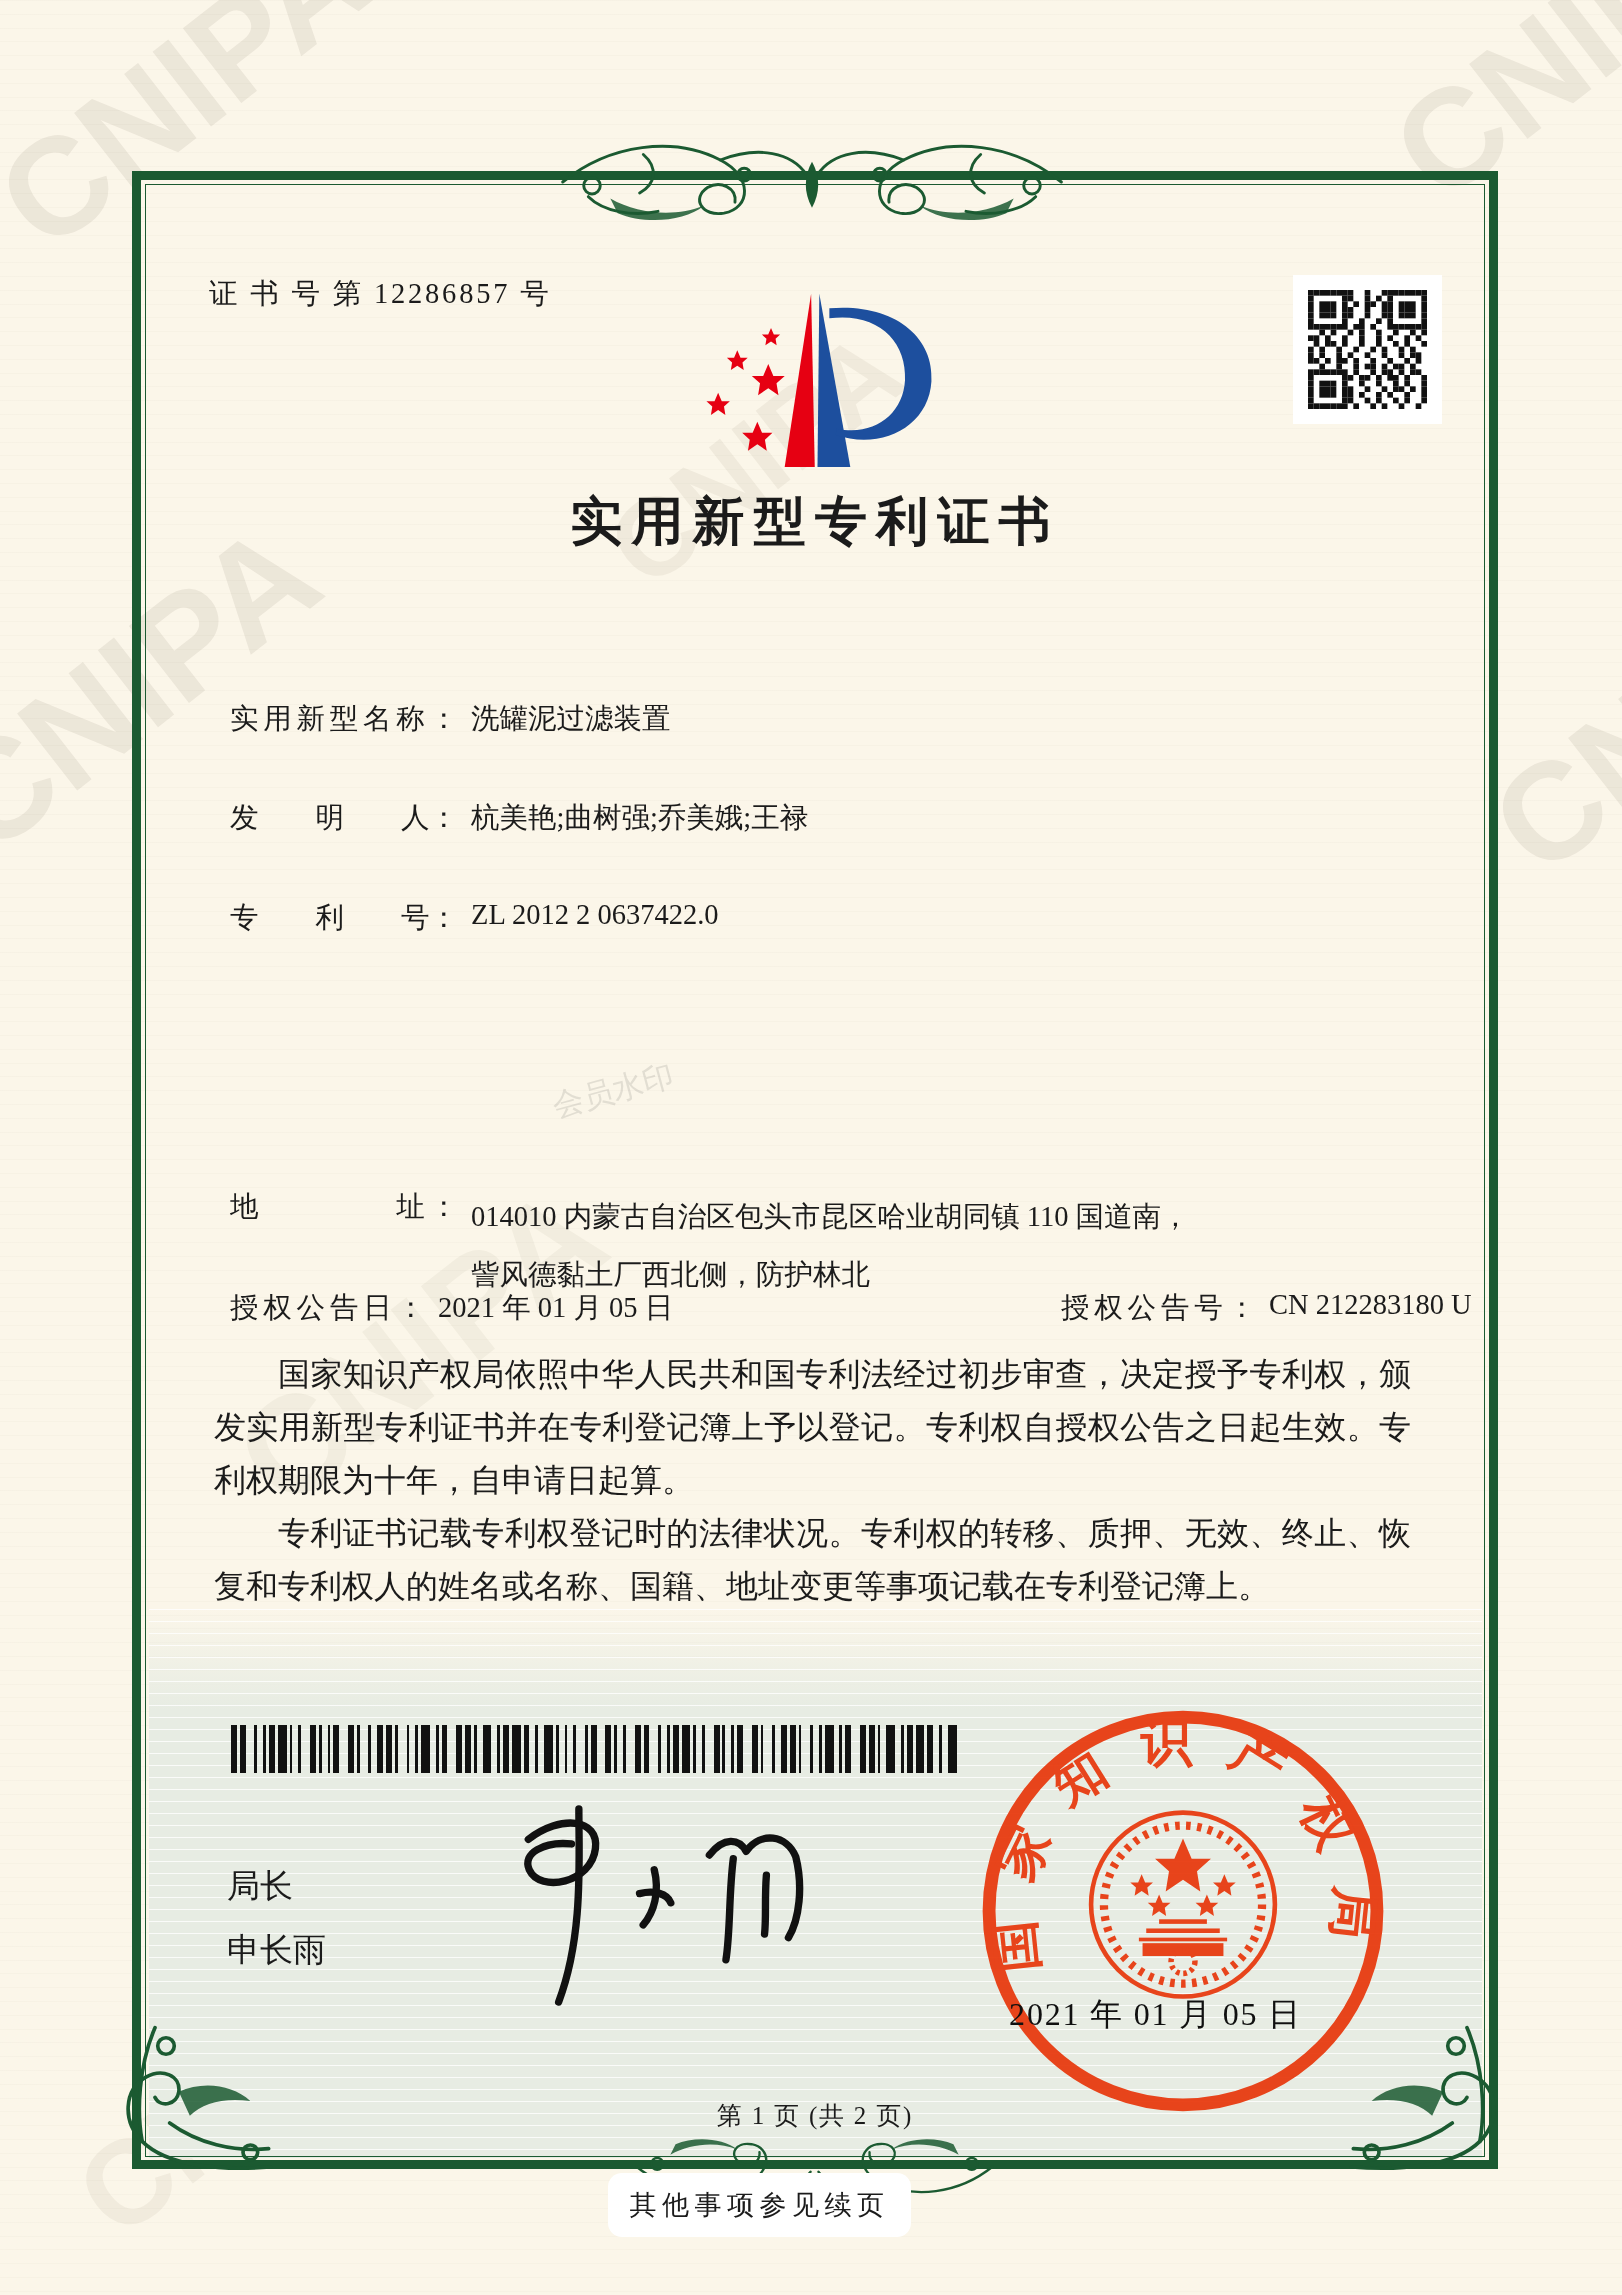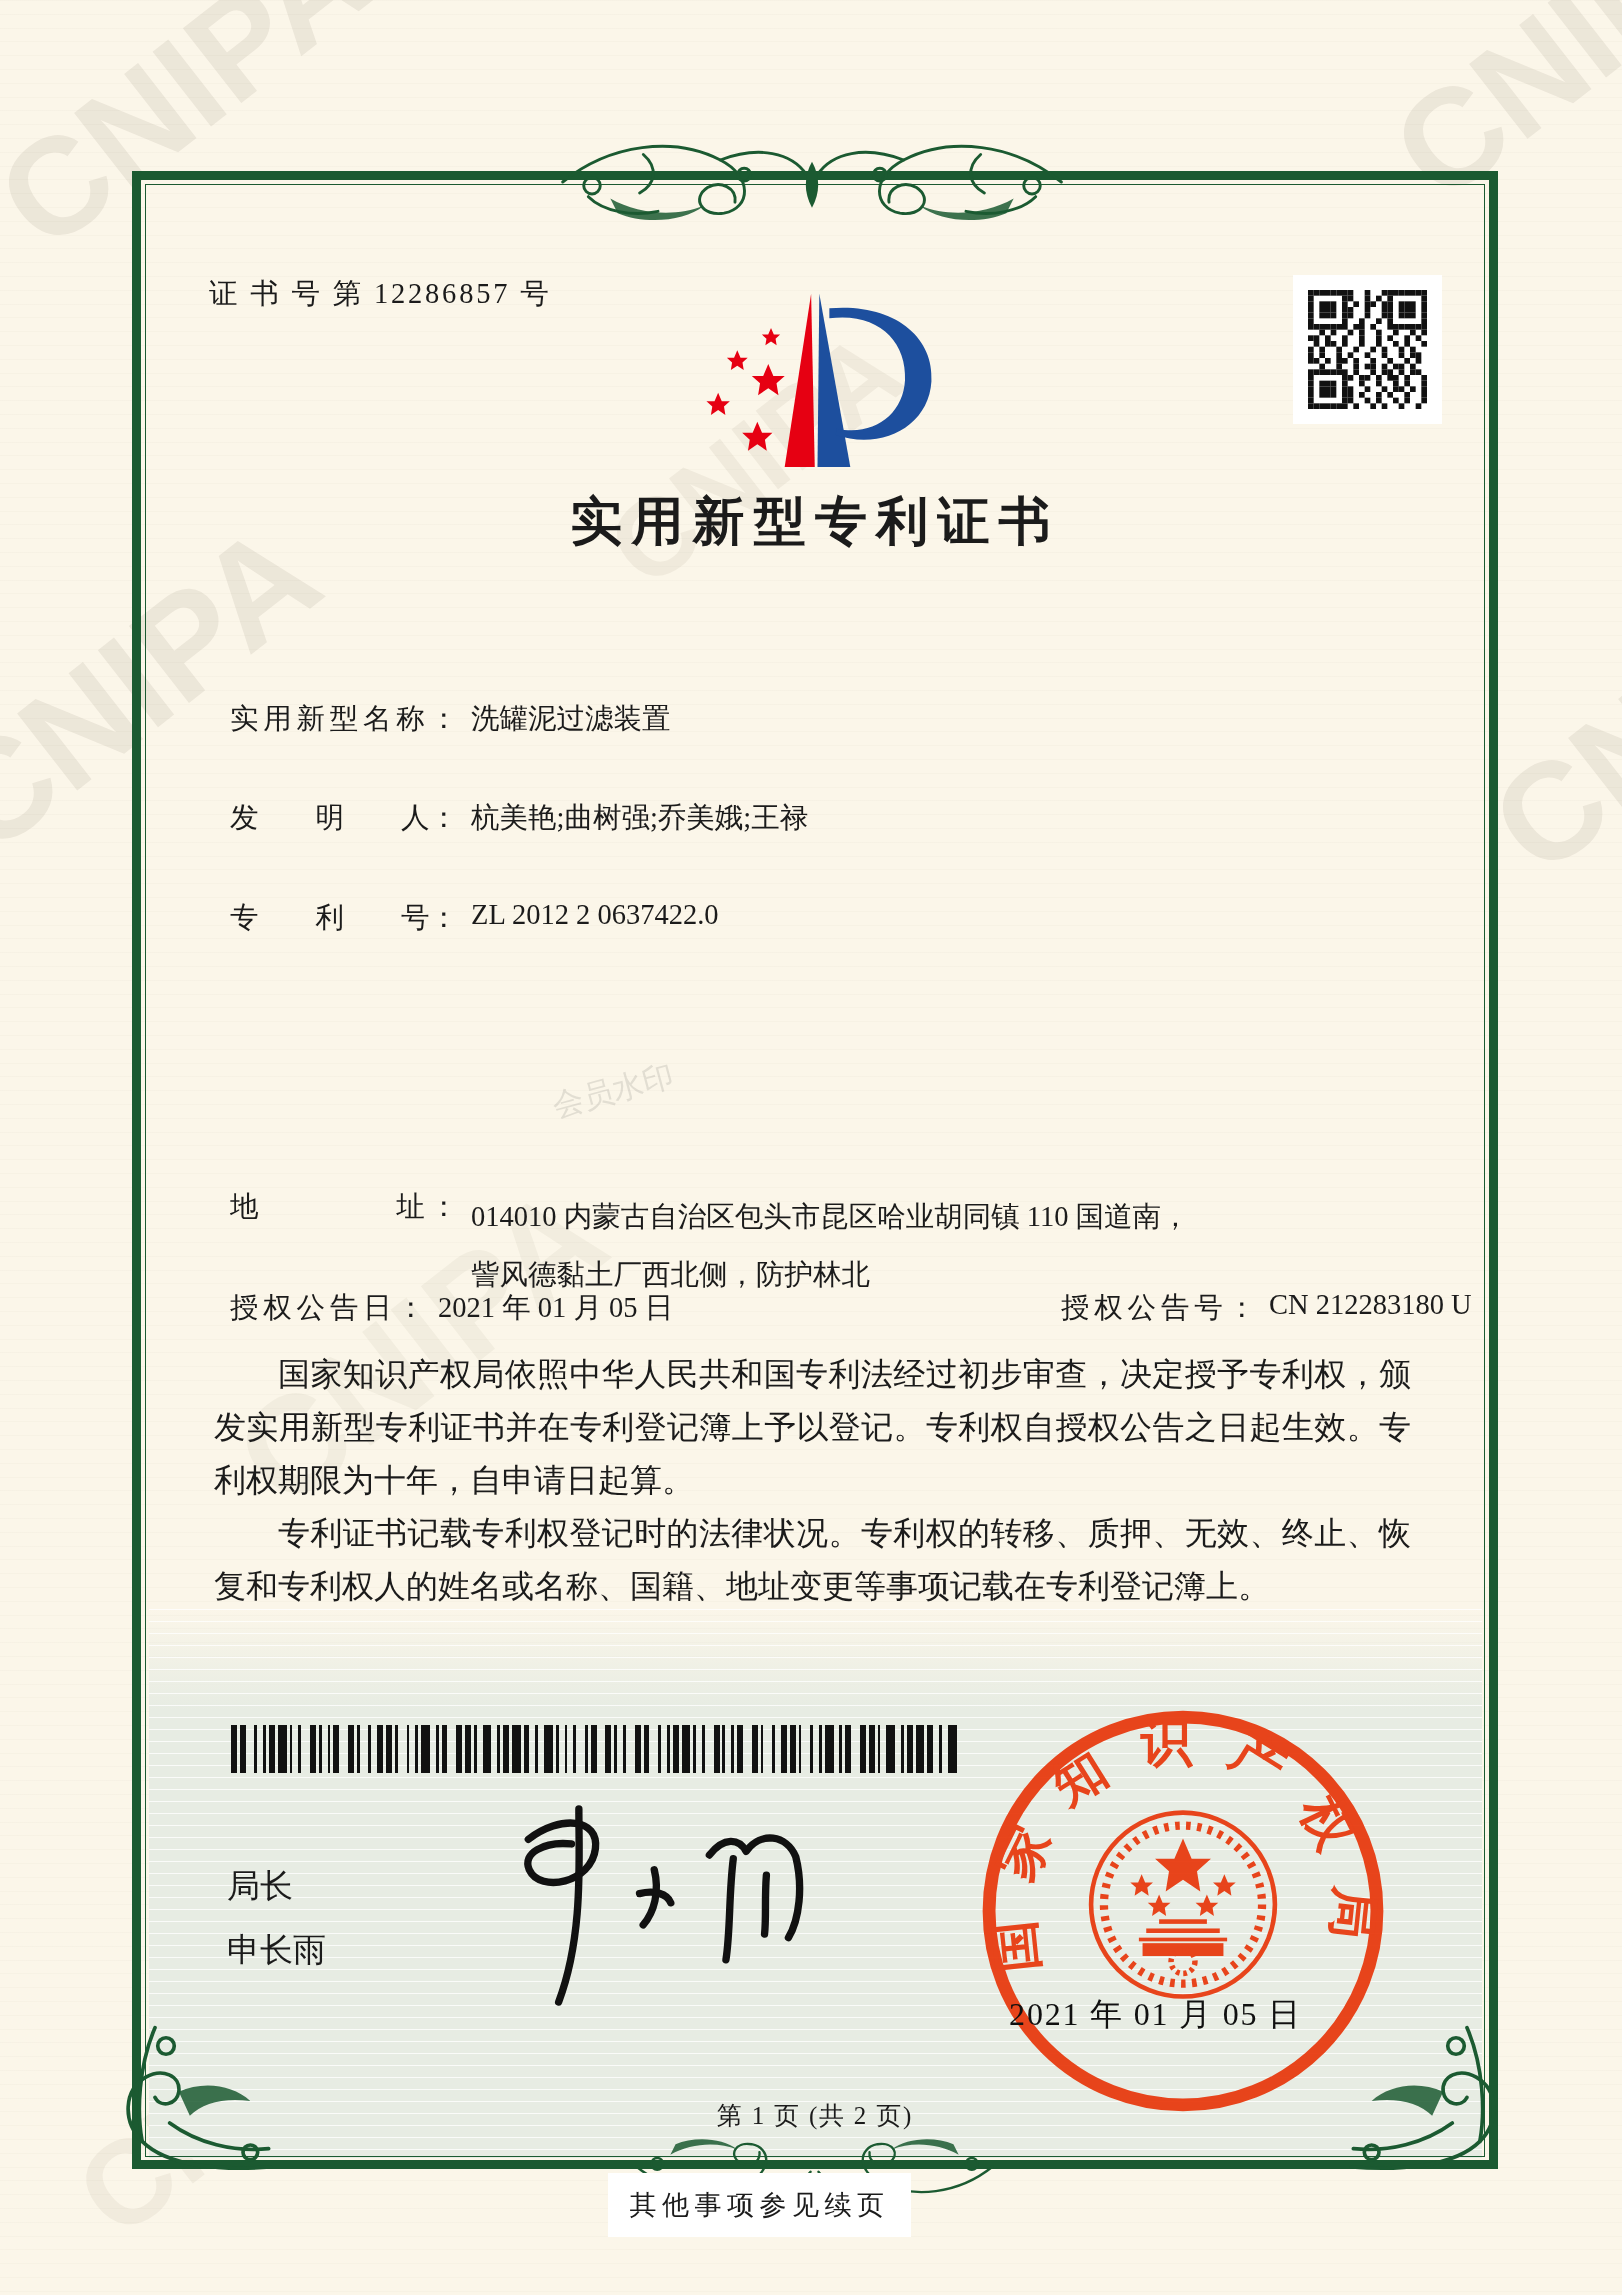--- a/index.html
+++ b/index.html
@@ -49,21 +49,21 @@
       font-family:"Liberation Sans","DejaVu Sans",sans-serif;}
   .officer-name{position:absolute;left:227px;top:1928px;font-size:33px;z-index:5;
       font-family:"Liberation Sans","DejaVu Sans",sans-serif;}
   .signature{position:absolute;left:441px;top:1798px;width:432px;height:216px;z-index:6;}
   .seal{position:absolute;left:967px;top:1695px;width:432px;height:432px;z-index:5;opacity:.93;}
   .seal-date{position:absolute;left:1001px;top:1993px;width:309px;text-align:center;
       font-size:32px;letter-spacing:1.8px;color:#101010;z-index:6;}
   .page-num{position:absolute;left:132px;width:1366px;top:2099px;text-align:center;
       font-size:25px;letter-spacing:1.8px;z-index:5;}
   .footer-note{position:absolute;left:608px;top:2173px;width:303px;height:64px;line-height:64px;
-      background:#ffffff;text-align:center;font-size:27px;letter-spacing:5.5px;z-index:5;}
+      background:#ffffff;text-align:center;font-size:27px;letter-spacing:5.5px;z-index:5;border-radius:14px;}
 </style>
 </head>
 <body>
 
 <div class="page">
 
   <span class="wm" style="left:-27.5px;top:9.2px;font-size:138px;">CNIPA</span>
   <span class="wm" style="left:1368px;top:-40px;font-size:138px;">CNIPA</span>
   <span class="wm" style="left:588px;top:395px;font-size:110px;color:rgba(110,100,75,.08);">CNIPA</span>
   <span class="wm" style="left:-87px;top:606px;font-size:142px;">CNIPA</span>

